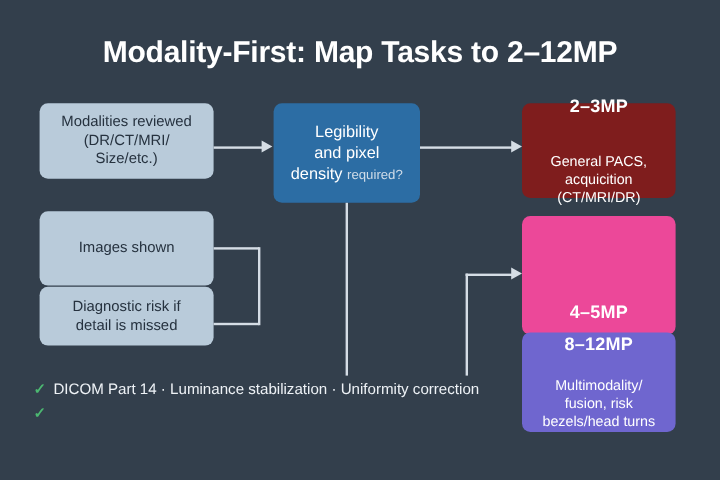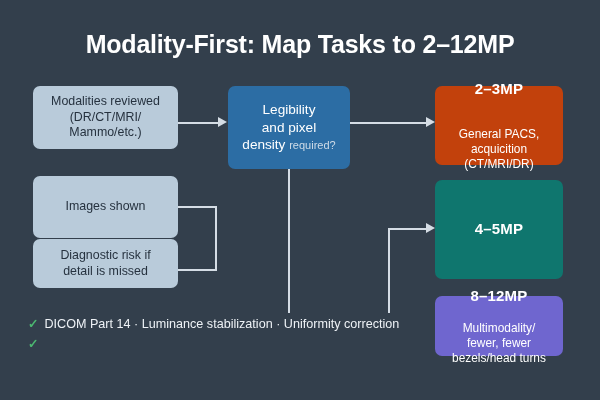--- a/index.html
+++ b/index.html
@@ -75,22 +75,22 @@
     margin-bottom: 2px;
     letter-spacing: 0.2px;
   }
   .outcome .desc {
     font-size: 11.9px;
     line-height: 1.26;
     margin-top: 14px;
   }
   .outcome .desc .line { display: block; }
 
-  .out-green  { background: #c2410c; gap: 13px; }
-  .out-blue   { background: #0f766e; }
+  .out-green  { background: #7f1d1d; gap: 13px; }
+  .out-blue   { background: #ec4899; justify-content: flex-end; }
   .out-purple { background: #6f66cf; }
 
   
   .conn {
     position: absolute;
     background: #d5dde5;
   }
   .conn-h { height: 1.6px; }
   .conn-v { width: 1.6px; }
 
@@ -127,21 +127,21 @@
 </head>
 <body>
 
 <div id="canvas">
 
   <div id="title">Modality-First: Map Tasks to 2–12MP</div>
 
   <div class="node node-input" style="left:33px; top:86px; width:145px; height:63px;">
     <span class="line">Modalities reviewed</span>
     <span class="line">(DR/CT/MRI/</span>
-    <span class="line">Mammo/etc.)</span>
+    <span class="line">Size/etc.)</span>
   </div>
 
   <div class="node node-input" style="left:33px; top:176px; width:145px; height:62px;">
     <span class="line">Images shown</span>
   </div>
 
   <div class="node node-input" style="left:33px; top:239px; width:145px; height:49px;">
     <span class="line">Diagnostic risk if</span>
     <span class="line">detail is missed</span>
   </div>
@@ -161,25 +161,25 @@
       <span class="line">General PACS,</span>
       <span class="line">acquicition</span>
       <span class="line">(CT/MRI/DR)</span>
     </span>
   </div>
 
   <div class="node outcome out-blue" style="left:435px; top:180px; width:128px; height:99px;">
     <span class="mp">4–5MP</span>
   </div>
 
-  <div class="node outcome out-purple" style="left:435px; top:296px; width:128px; height:60px;justify-content:center;">
+  <div class="node outcome out-purple" style="left:435px; top:277px; width:128px; height:83px;justify-content:center;">
     <span class="mp">8–12MP</span>
     <span class="desc">
       <span class="line">Multimodality/</span>
-      <span class="line">fewer, fewer</span>
+      <span class="line">fusion, risk</span>
       <span class="line">bezels/head turns</span>
     </span>
   </div>
 
   <div class="conn conn-h" style="left:178px; top:122px; width:41px;"></div>
   <div class="arrowhead" style="left:218px; top:117px;"></div>
 
   <div class="conn conn-h" style="left:178px; top:206px; width:38px;"></div>
   <div class="conn conn-h" style="left:178px; top:269px; width:38px;"></div>
   <div class="conn conn-v" style="left:215px; top:206px; height:65px;"></div>

